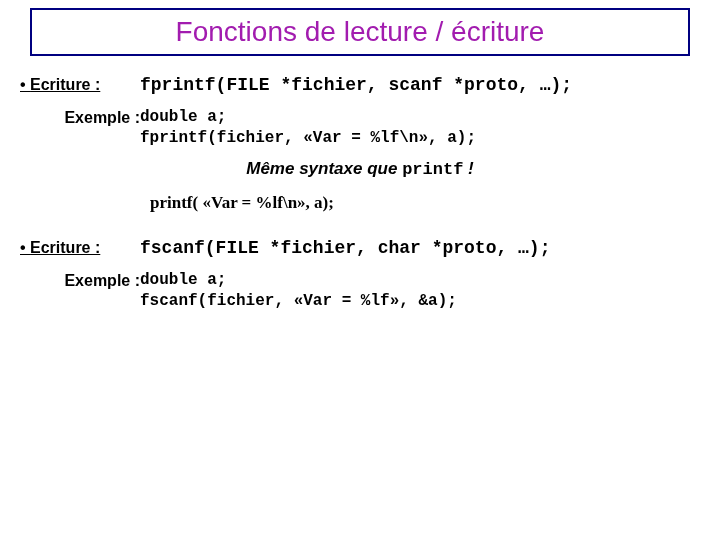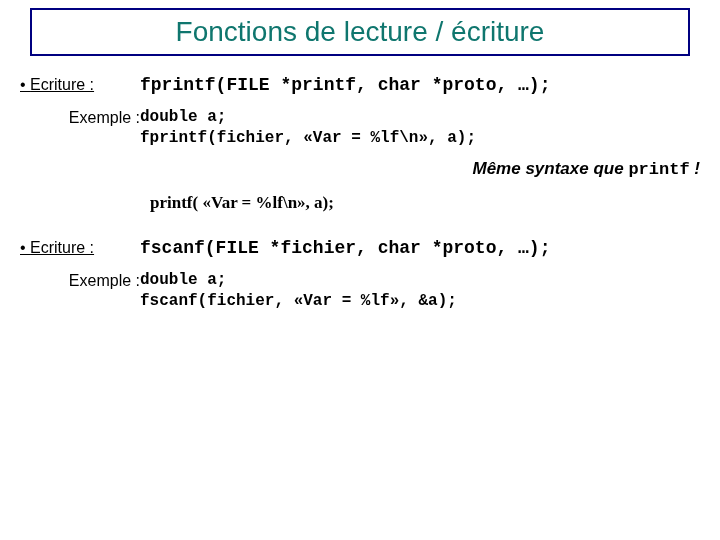--- a/index.html
+++ b/index.html
@@ -17,33 +17,33 @@
     padding: 8px 20px;
     box-sizing: border-box;
   }
   .title-box {
     border: 2px solid #000080;
     padding: 6px 10px;
     margin: 0 10px 18px 10px;
     text-align: center;
   }
   .title-box span {
-    color: #0f766e;
+    color: #a21caf;
     font-family: "Comic Sans MS", "Comic Sans", cursive, Arial;
     font-size: 28px;
   }
   .row {
     display: flex;
     align-items: flex-start;
     margin-bottom: 10px;
   }
   .bullet-col {
     width: 120px;
     font-size: 16px;
-    font-weight: normal;
+    font-weight: bold;
     text-decoration: underline;
     padding-top: 2px;
   }
   .bullet-col.no-underline {
     text-decoration: none;
     text-align: right;
   }
   .bullet-dot {
     text-decoration: none;
   }
@@ -52,21 +52,21 @@
     font-family: "Courier New", monospace;
     font-weight: bold;
     font-size: 18px;
     white-space: pre;
     line-height: 1.3;
   }
   .code-col.small {
     font-size: 16px;
   }
   .note-row {
-    text-align: right;
+    text-align: center;
     margin: 4px 0 14px 0;
     font-family: Arial, Helvetica, sans-serif;
     font-weight: bold;
     font-style: italic;
     font-size: 17px;
   }
   .note-row .mono {
     font-family: "Courier New", monospace;
     font-style: normal;
   }
@@ -83,21 +83,21 @@
 <body>
 
 <div class="slide">
 
   <div class="title-box">
     <span>Fonctions de lecture / écriture</span>
   </div>
 
   <div class="row">
     <div class="bullet-col"><span class="bullet-dot">• </span><span>Ecriture :</span></div>
-    <div class="code-col">fprintf(FILE *printf, char *proto, …);</div>
+    <div class="code-col">fprintf(FILE *fichier, scanf *proto, …);</div>
   </div>
 
   <div class="row">
     <div class="bullet-col no-underline">Exemple :</div>
     <div class="code-col small">double a;
 fprintf(fichier, «Var = %lf\n», a);</div>
   </div>
 
   <div class="note-row">
     <span>Même syntaxe que </span><span class="mono">printf</span><span> !</span>

